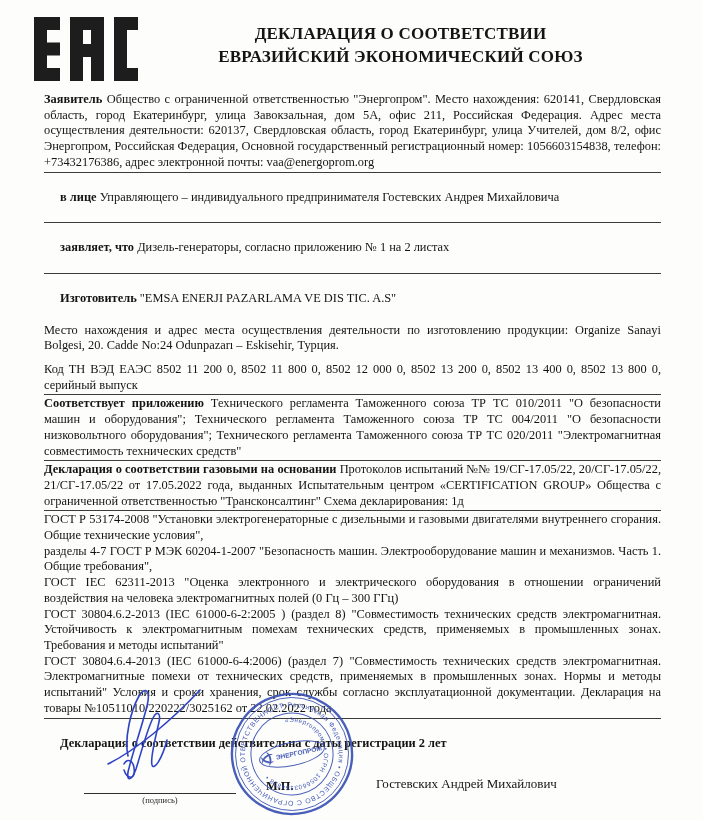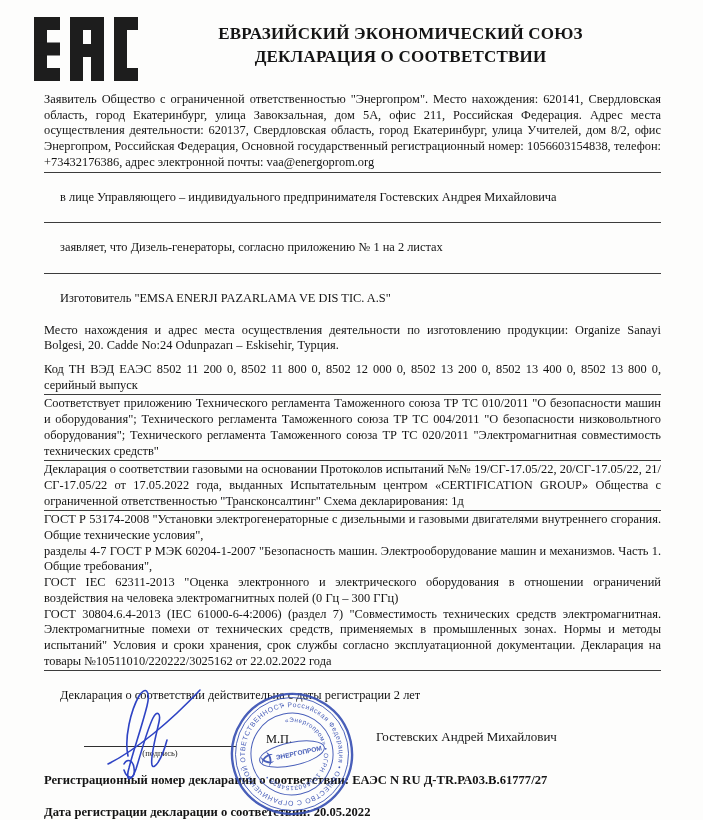--- a/index.html
+++ b/index.html
@@ -7,21 +7,21 @@
        font-family:"Liberation Serif","DejaVu Serif",serif;color:#141414;position:relative}
   .page{position:absolute;inset:0;background:#fdfdfc;overflow:hidden}
   .hdr{display:flex;align-items:flex-start;padding:13px 40px 4px 34px}
   .eac-logo{width:104px;height:72px;flex:0 0 auto}
   .titles{flex:1;text-align:center;font-weight:700;font-size:17px;line-height:1.38;padding-top:9px;letter-spacing:.2px}
   .content{padding:2px 42px 0 44px;font-size:12.4px;line-height:15.7px}
   .sec{border-bottom:1.5px solid #3c3c3c;padding:1px 0}
   .sec.noline{border-bottom:none}
   p.just{text-align:justify;margin:0}
   p.plain{margin:16px}
-  .lbl{font-weight:400}
+  .lbl{font-weight:700}
   .spacer{height:8px}
   .sigrow{display:flex;align-items:flex-start;padding:8px 44px 0 44px}
   .sig-left{width:152px;margin-left:40px;display:flex;flex-direction:column}
   .topgap{height:17px}
   .rule{border-top:1.4px solid #2f2f2f}
   .cap{font-size:8.5px;text-align:center;padding-top:1px;color:#222}
   .mp{width:70px;text-align:left;font-size:12.4px;padding-top:3px;margin-left:30px}
   .sig-right{flex:1;margin-left:40px;display:flex;flex-direction:row}
   .name{text-align:center;font-size:13px;padding-bottom:1px}
   .foot{padding:0 44px;font-weight:700;font-size:12.6px;margin:0}
@@ -49,22 +49,22 @@
             <rect x="57" y="0" width="13" height="64"></rect>
           <rect x="36" y="0" width="34" height="13"></rect>
             <rect x="36" y="27" width="34" height="13"></rect>
           <rect x="80" y="0" width="13" height="64"></rect>
             <rect x="80" y="0" width="24" height="13"></rect>
           <rect x="80" y="51" width="24" height="13"></rect>
         </g>
       </svg>
     </div>
     <div class="titles">
+      <div>ДЕКЛАРАЦИЯ О СООТВЕТСТВИИ</div>
       <div>ЕВРАЗИЙСКИЙ ЭКОНОМИЧЕСКИЙ СОЮЗ</div>
-      <div>ДЕКЛАРАЦИЯ О СООТВЕТСТВИИ</div>
     </div>
   </div>
 
   <div class="content">
 
     <div class="sec">
       <p class="just"><span class="lbl">Заявитель</span> <span>Общество с ограниченной ответственностью "Энергопром". Место нахождения: 620141, Свердловская область, город Екатеринбург, улица Завокзальная, дом 5А, офис 211, Российская Федерация. Адрес места осуществления деятельности: 620137, Свердловская область, город Екатеринбург, улица Учителей, дом 8/2, офис Энергопром, Российская Федерация, Основной государственный регистрационный номер: 1056603154838, телефон: +73432176386, адрес электронной почты: vaa@energoprom.org</span></p>
     </div>
 
     <div class="sec">
@@ -87,20 +87,21 @@
     </div>
 
     <div class="sec">
       <p class="just"><span class="lbl">Декларация о соответствии газовыми на основании</span> <span>Протоколов испытаний №№ 19/СГ-17.05/22, 20/СГ-17.05/22, 21/СГ-17.05/22 от 17.05.2022 года, выданных Испытательным центром «CERTIFICATION GROUP» Общества с ограниченной ответственностью "Трансконсалтинг" Схема декларирования: 1д</span></p>
     </div>
 
     <div class="sec">
       <p class="just">ГОСТ Р 53174-2008 "Установки электрогенераторные с дизельными и газовыми двигателями внутреннего сгорания. Общие технические условия",</p>
       <p class="just">разделы 4-7 ГОСТ Р МЭК 60204-1-2007 "Безопасность машин. Электрооборудование машин и механизмов. Часть 1. Общие требования",</p>
       <p class="just">ГОСТ IEC 62311-2013 "Оценка электронного и электрического оборудования в отношении ограничений воздействия на человека электромагнитных полей (0 Гц – 300 ГГц)</p>
+      <p class="just">ГОСТ 30804.6.2-2013 (IEC 61000-6-2:2005 ) (раздел 8) "Совместимость технических средств электромагнитная. Устойчивость к электромагнитным помехам технических средств, применяемых в промышленных зонах. Требования и методы испытаний"</p>
       <p class="just">ГОСТ 30804.6.4-2013 (IEC 61000-6-4:2006) (раздел 7) "Совместимость технических средств электромагнитная. Электромагнитные помехи от технических средств, применяемых в промышленных зонах. Нормы и методы испытаний" Условия и сроки хранения, срок службы согласно эксплуатационной документации. Декларация на товары №10511010/220222/3025162 от 22.02.2022 года</p>
     </div>
 
     <div class="sec noline">
       <p class="plain lbl">Декларация о соответствии действительна с даты регистрации 2 лет</p>
     </div>
   </div>
 
   <div class="sigrow">
     <div class="sig-left">

